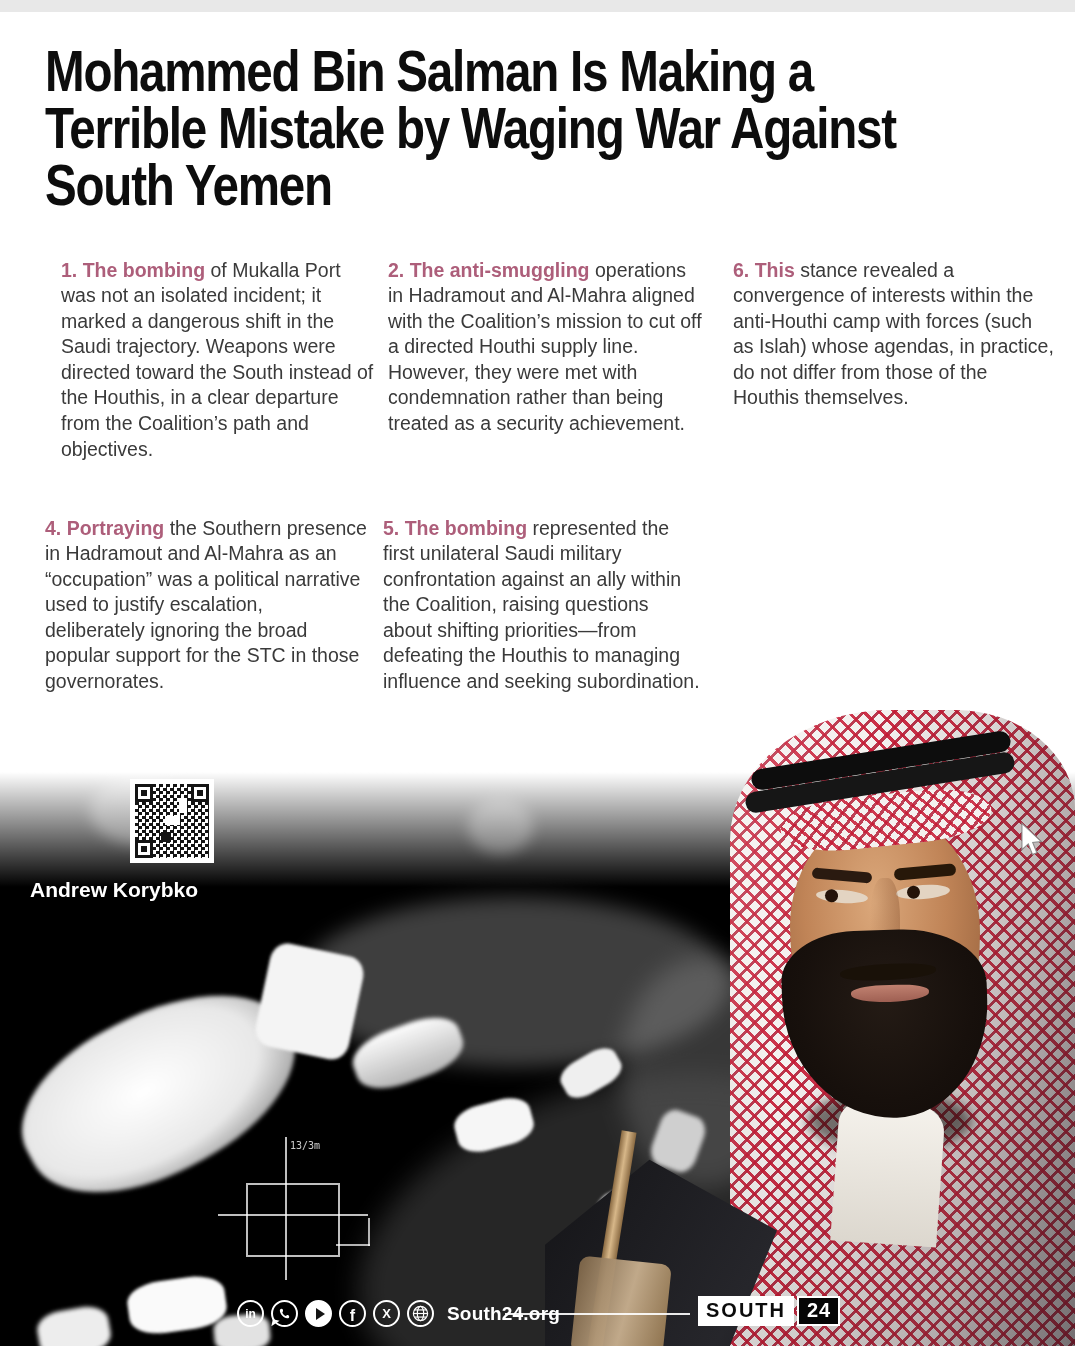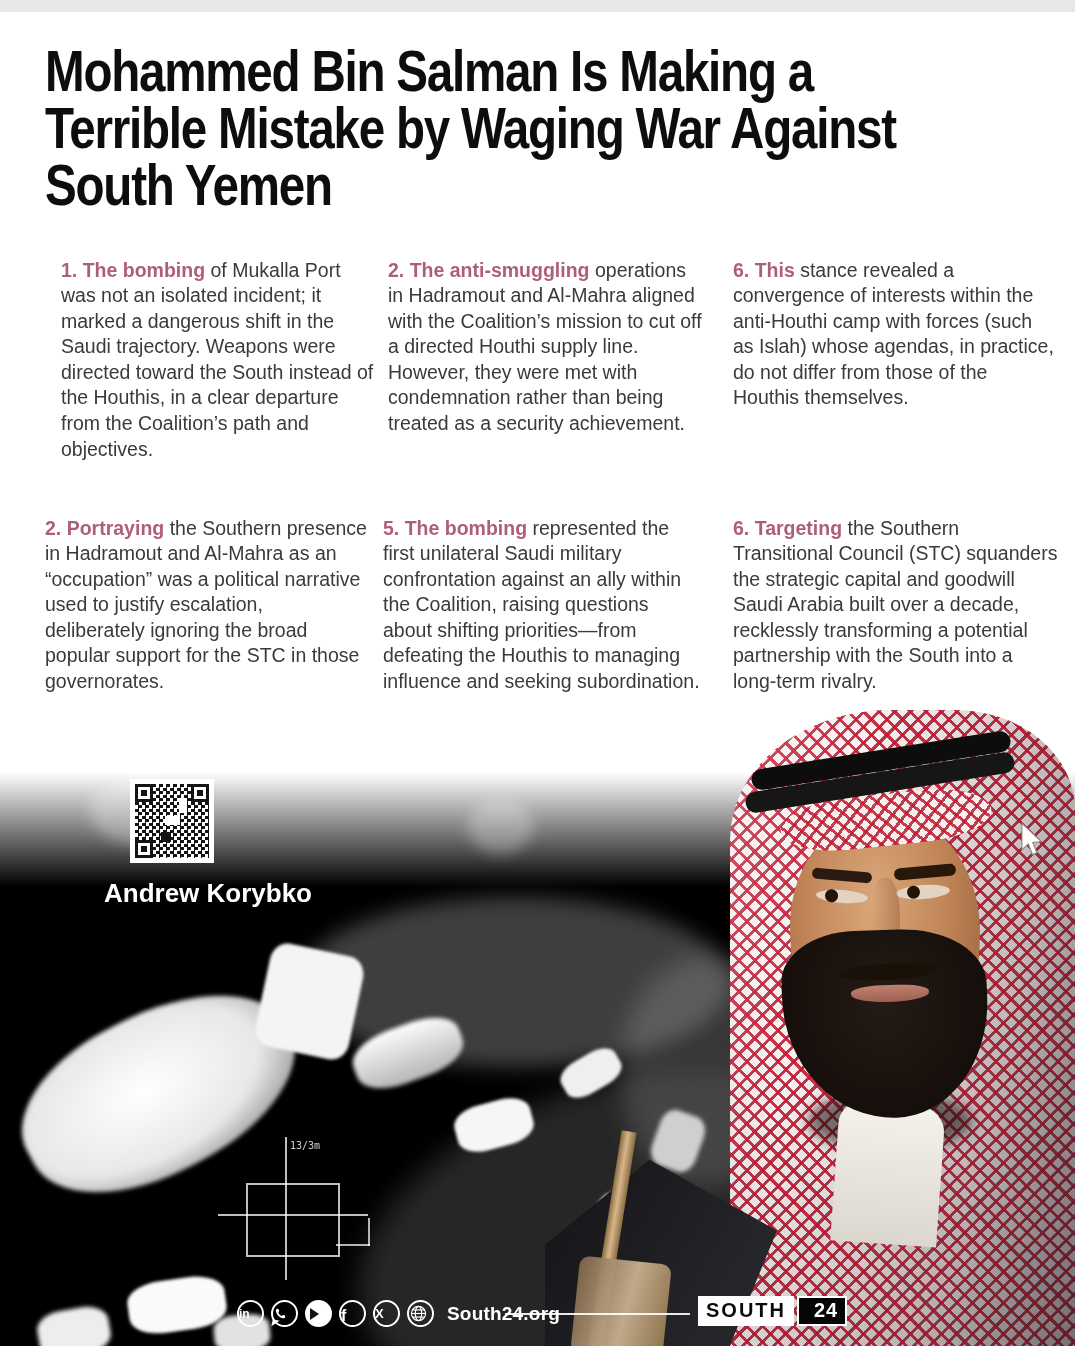--- a/index.html
+++ b/index.html
@@ -108,67 +108,66 @@
   
   .qr{position:absolute;left:130px;top:767px;width:84px;height:84px;background:#fff;z-index:5;}
   .qr-inner{position:absolute;inset:5px;
             background:repeating-conic-gradient(#141414 0% 25%,transparent 0% 50%) 0 0/7px 7px;}
   .finder{position:absolute;width:18px;height:18px;border:3px solid #141414;background:#fff;box-sizing:border-box;}
   .finder::after{content:"";position:absolute;inset:3px;background:#141414;}
   .f-tl{left:0;top:0}.f-tr{right:0;top:0}.f-bl{left:0;bottom:0}
   .qr-patch1{position:absolute;left:30px;top:32px;width:15px;height:9px;background:#fff;}
   .qr-patch2{position:absolute;left:44px;top:14px;width:8px;height:15px;background:#fff;}
   .qr-patch3{position:absolute;left:26px;top:48px;width:10px;height:10px;background:#141414;}
-  .author-name{position:absolute;left:30px;top:866px;width:282px;text-align:right;z-index:5;
-               color:#fff;font-weight:700;font-size:26px;}
+  .author-name{position:absolute;left:30px;top:866px;width:282px;text-align:left;z-index:5;
+               color:#fff;font-weight:700;font-size:21px;}
   .author-role{position:absolute;left:25px;top:908px;width:292px;text-align:center;z-index:5;
                color:#fff;font-weight:700;font-size:19.5px;line-height:1.45;
                text-decoration:underline;text-underline-offset:4px;}
 
   
   .footer{position:absolute;left:237px;top:1288px;display:flex;align-items:center;gap:7px;z-index:6;}
   .cicon{width:27px;height:27px;border:2px solid #fff;border-radius:50%;box-sizing:border-box;
-         display:flex;align-items:center;color:#fff;position:relative;}
+         display:flex;align-items:center;justify-content:center;color:#fff;position:relative;}
   .cicon svg{display:block;}
   .ic-in{font-size:12px;font-weight:700;letter-spacing:0;}
   .ic-f{font-size:16px;font-weight:700;padding-top:5px;}
   .ic-x{font-size:13px;font-weight:700;}
   .yt{background:#fff;}
   .yt::after{content:"";width:0;height:0;border-left:9px solid #141414;
              border-top:6px solid transparent;border-bottom:6px solid transparent;margin-left:3px;}
   .wa-tail{position:absolute;left:-1px;bottom:-2px;width:0;height:0;
            border-top:7px solid #fff;border-right:7px solid transparent;transform:rotate(12deg);}
   .site{color:#fff;font-size:19px;font-weight:600;margin-left:6px;letter-spacing:.2px;}
   .rule{position:absolute;left:505px;top:1301px;width:185px;height:2px;background:rgba(255,255,255,.9);z-index:6;}
   .logo{position:absolute;left:698px;top:1284px;display:flex;align-items:stretch;z-index:6;}
   .logo-south{background:#fff;color:#0b0b0b;font-weight:800;font-size:20px;letter-spacing:2px;
               padding:3px 8px 4px 8px;}
   .logo-24{background:#060606;color:#fff;border:2px solid #fff;font-weight:800;font-size:20px;
-           letter-spacing:1px;padding:1px 7px 2px 15px;margin-left:3px;}
+           letter-spacing:1px;padding:1px 7px 2px 8px;margin-left:3px;}
 
   
   .cursor{position:absolute;left:1020px;top:810px;z-index:7;}
 </style>
 </head>
 <body>
 
 <div class="page">
 
   <h1 class="headline" style="margin:0">
     <div>Mohammed Bin Salman Is Making a</div>
     <div>Terrible Mistake by Waging War Against</div>
     <div>South Yemen</div>
   </h1>
 
   <p class="para p1"><span class="lead">1. The bombing</span> <span>of Mukalla Port was not an isolated incident; it marked a dangerous shift in the Saudi trajectory. Weapons were directed toward the South instead of the Houthis, in a clear departure from the Coalition’s path and objectives.</span></p>
   <p class="para p2"><span class="lead">2. The anti-smuggling</span> <span>operations in Hadramout and Al-Mahra aligned with the Coalition’s mission to cut off a directed Houthi supply line. However, they were met with condemnation rather than being treated as a security achievement.</span></p>
   <p class="para p3"><span class="lead">6. This</span> <span>stance revealed a convergence of interests within the anti-Houthi camp with forces (such as Islah) whose agendas, in practice, do not differ from those of the Houthis themselves.</span></p>
-  <p class="para p4"><span class="lead">2. Portraying</span> <span>the Southern presence in Hadramout and Al-Mahra as an “occupation” was a political narrative used to justify escalation, deliberately ignoring the broad popular support for the STC in those governorates.</span></p>
+  <p class="para p4"><span class="lead">4. Portraying</span> <span>the Southern presence in Hadramout and Al-Mahra as an “occupation” was a political narrative used to justify escalation, deliberately ignoring the broad popular support for the STC in those governorates.</span></p>
   <p class="para p5"><span class="lead">5. The bombing</span> <span>represented the first unilateral Saudi military confrontation against an ally within the Coalition, raising questions about shifting priorities—from defeating the Houthis to managing influence and seeking subordination.</span></p>
-  <p class="para p6"><span class="lead">6. Targeting</span> <span>the Southern Transitional Council (STC) squanders the strategic capital and goodwill Saudi Arabia built over a decade, recklessly transforming a potential partnership with the South into a long-term rivalry.</span></p>
 
   <div class="photo">
     <div class="blob b-gray1"></div>
     <div class="blob b-gray2"></div>
     <div class="blob b-road"></div>
     <div class="blob b-gray3"></div>
     <div class="blob b-gray4"></div>
     <div class="blob b-boat1"></div>
     <div class="blob b-boat2"></div>
     <div class="blob b-build"></div>

